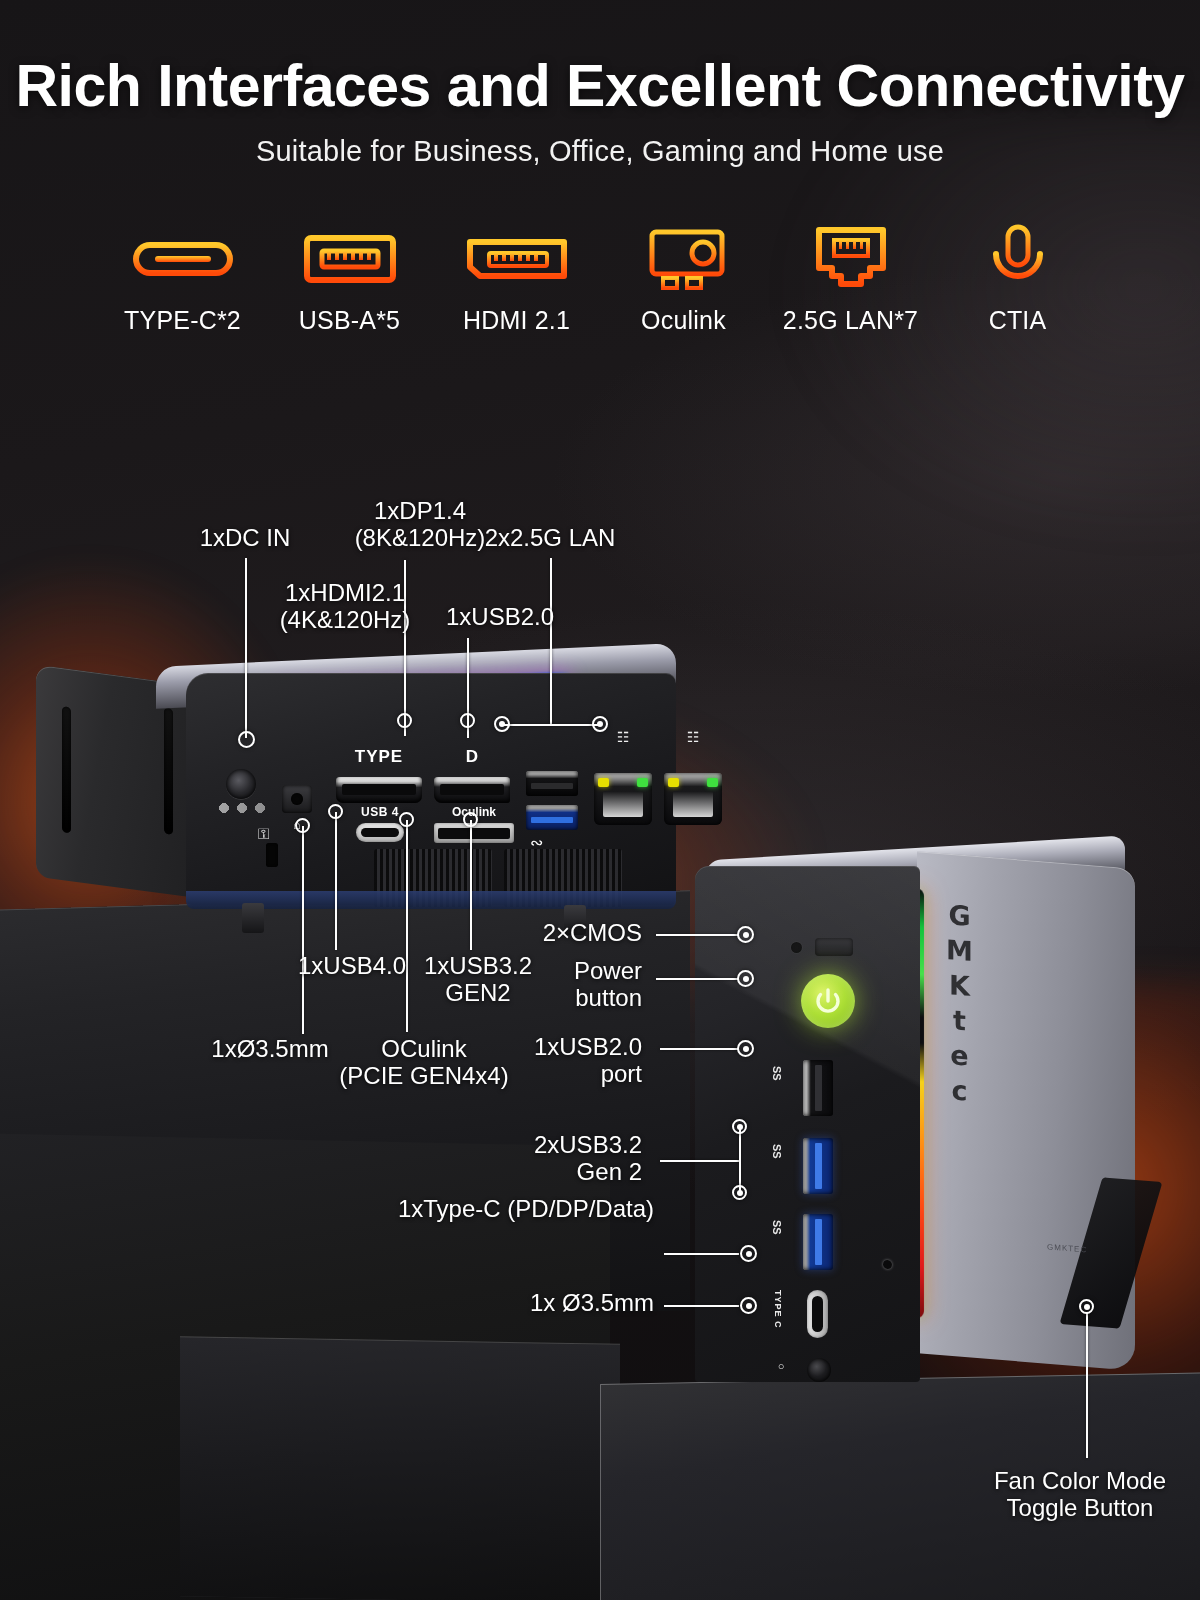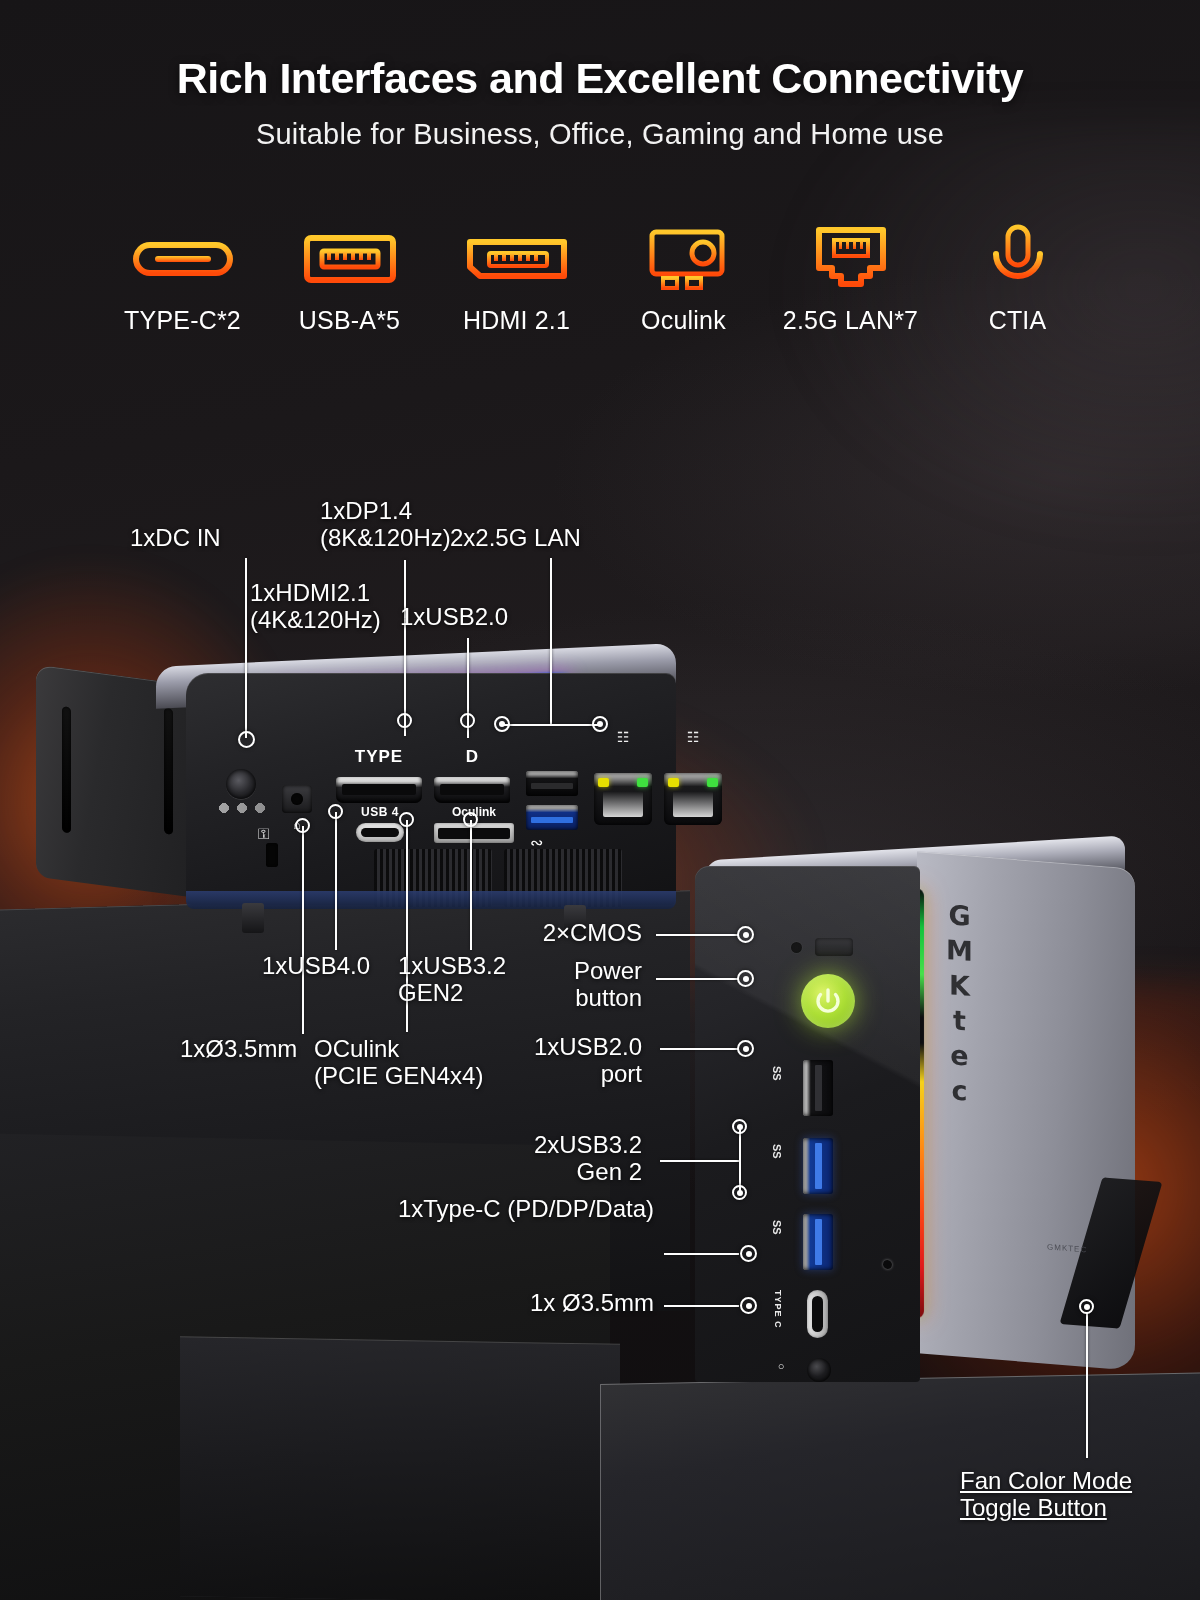--- a/index.html
+++ b/index.html
@@ -36,21 +36,21 @@
   }
   .glow-topright {
     left:780px; top:120px; width:520px; height:420px;
     background:radial-gradient(ellipse at 70% 40%, rgba(90,80,86,0.30) 0%, rgba(0,0,0,0) 70%);
     filter:blur(20px);
   }
 
   
   .header { position:absolute; left:0; top:0; width:1200px; text-align:center; z-index:30; }
   .title {
-    font-size:43px; font-weight:bold; letter-spacing:-0.5px;
+    font-size:59px; font-weight:bold; letter-spacing:-0.5px;
     color:#fff; margin-top:56px; line-height:1.05;
     text-shadow:0 2px 10px rgba(0,0,0,0.6);
   }
   .subtitle {
     font-size:29px; font-weight:400; color:#f2f2f2;
     margin-top:17px; letter-spacing:0.2px;
   }
 
   
   .icon-row {
@@ -357,21 +357,21 @@
   .plat-mid-step {
     left:180px; top:1340px; width:440px; height:260px;
     background:linear-gradient(178deg,#26262a 0%, #1b1b1e 45%, #101011 100%);
     border-top:1px solid rgba(255,255,255,0.22);
     transform:skewY(1deg);
   }
 
   
   .callout { position:absolute; z-index:26; color:#fff; font-size:24px; line-height:1.12;
     white-space:pre-line; text-shadow:0 1px 4px rgba(0,0,0,0.85); }
-  .callout.c { text-align:left; }
+  .callout.c { text-align:center; }
   .callout.r { text-align:right; }
 
   .lead { position:absolute; background:#fdfdfd; z-index:24; box-shadow:0 0 3px rgba(0,0,0,0.55); }
   .lead.v { width:2px; }
   .lead.h { height:2px; }
 
   .anchor {
     position:absolute; z-index:25; border:2px solid #fff; border-radius:50%;
     background:transparent; box-shadow:0 0 4px rgba(0,0,0,0.6);
   }
@@ -664,21 +664,21 @@
 
   <div class="callout r" style="left:430px; top:920px; width:212px;">2×CMOS</div>
   <div class="callout r" style="left:430px; top:958px; width:212px;">Power
 button</div>
   <div class="callout r" style="left:430px; top:1034px; width:212px;">1xUSB2.0
 port</div>
   <div class="callout r" style="left:430px; top:1132px; width:212px;">2xUSB3.2
 Gen 2</div>
   <div class="callout r" style="left:330px; top:1196px; width:324px;">1xType-C (PD/DP/Data)</div>
   <div class="callout r" style="left:400px; top:1290px; width:254px;">1x Ø3.5mm</div>
-  <div class="callout c" style="left:960px; top:1468px; width:240px;text-decoration:underline;">Fan Color Mode
+  <div class="callout c" style="left:960px; top:1468px; width:240px;">Fan Color Mode
 Toggle Button</div>
 
   <div class="lead h" style="left:656px; top:934px;  width:83px;"></div>
   <div class="lead h" style="left:656px; top:978px;  width:83px;"></div>
   <div class="lead h" style="left:660px; top:1048px; width:79px;"></div>
   <div class="lead h" style="left:660px; top:1160px; width:79px;"></div>
   <div class="lead v" style="left:739px; top:1127px; height:67px;"></div>
   <div class="lead h" style="left:664px; top:1253px; width:75px;"></div>
   <div class="lead h" style="left:664px; top:1305px; width:75px;"></div>
   <div class="lead v" style="left:1086px; top:1312px; height:146px;"></div>

